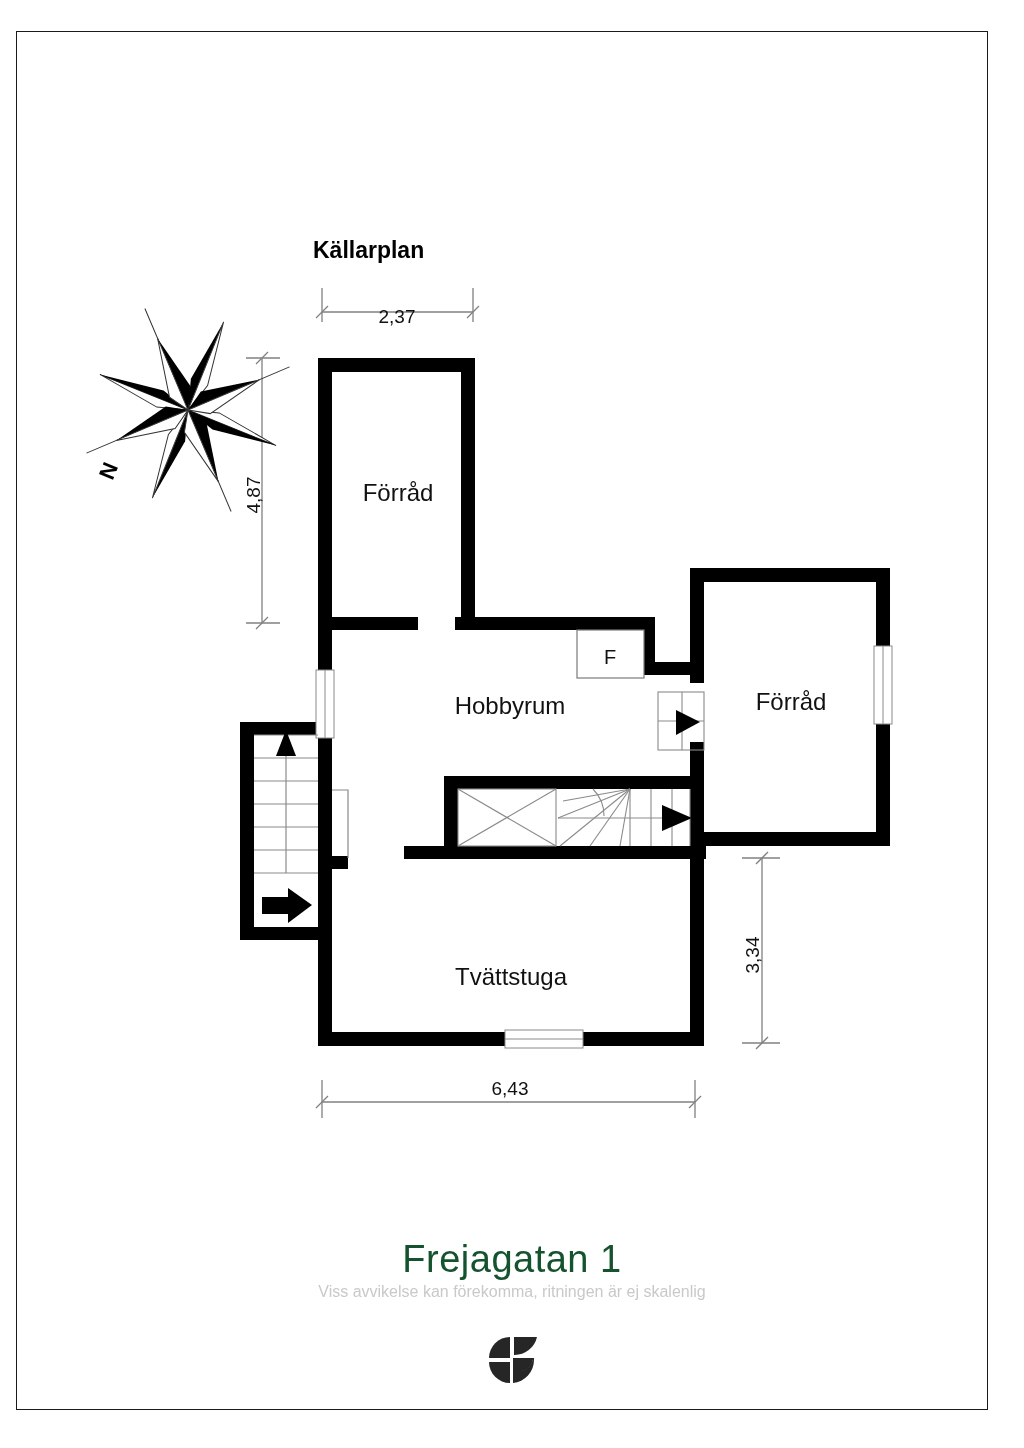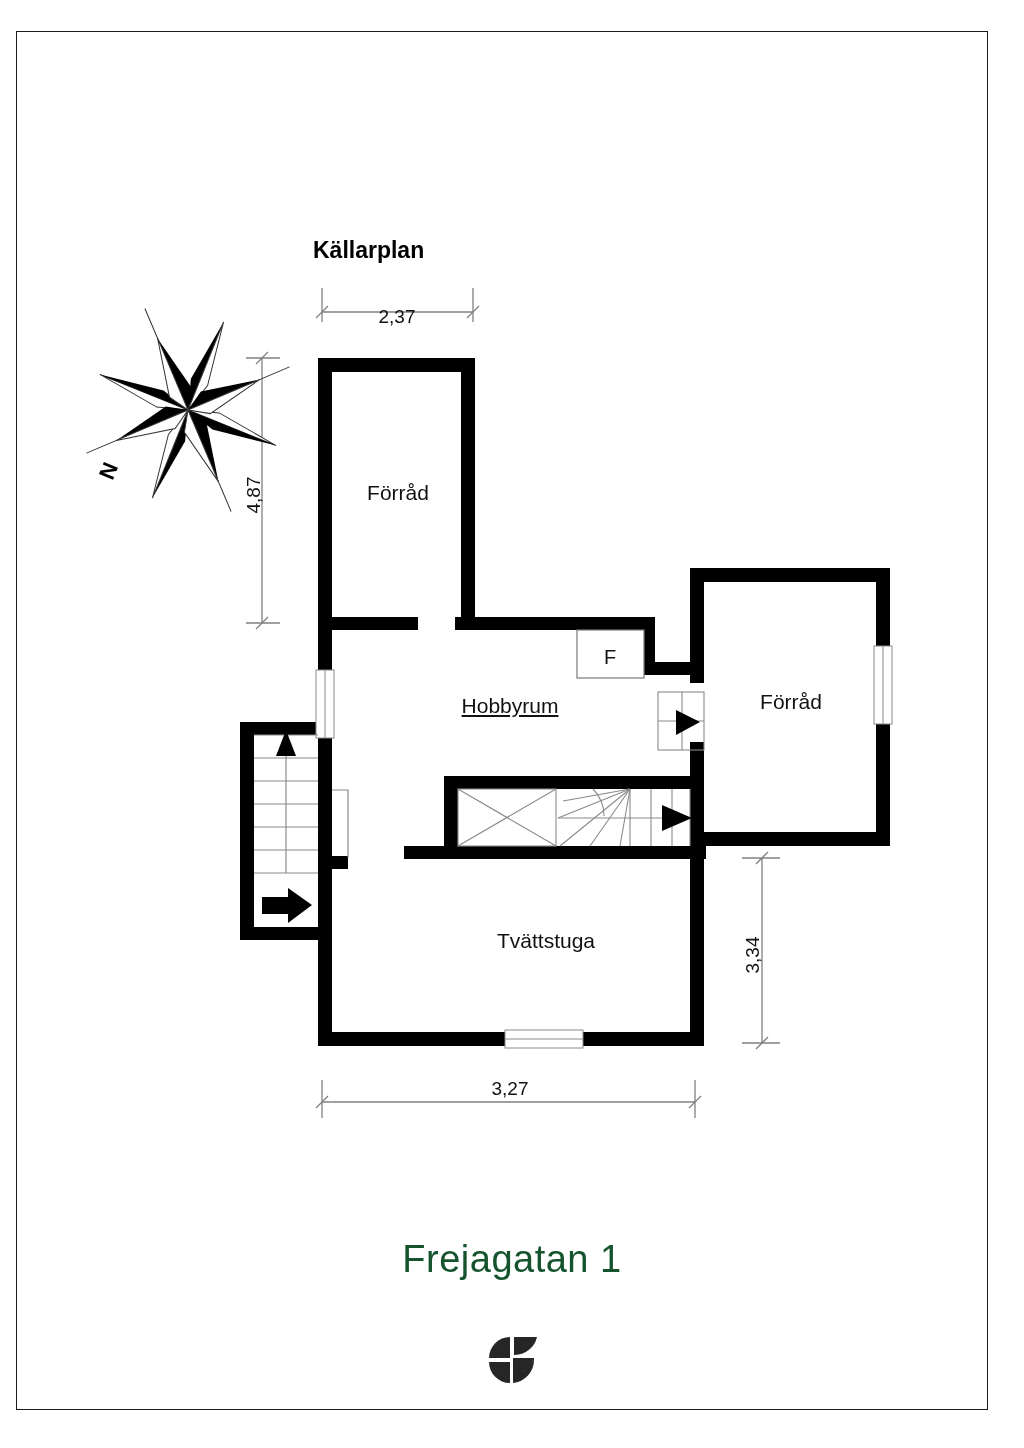--- a/index.html
+++ b/index.html
@@ -39,21 +39,21 @@
   }
   .heading {
     position: absolute;
     font-weight: bold;
     font-size: 23px;
     color: #000;
     letter-spacing: 0px;
   }
   .roomlabel {
     position: absolute;
-    font-size: 21px;
+    font-size: 24px;
     color: #111;
     white-space: nowrap;
     transform: translate(-50%, -50%);
   }
   .dimtext {
     position: absolute;
     font-size: 19px;
     color: #111;
     white-space: nowrap;
     transform: translate(-50%, -50%);
@@ -287,34 +287,35 @@
   <div class="heading" style="left:313px; top:237px;text-align:right;">Källarplan</div>
 
   <div class="northlabel" style="left:109px; top:471px;">N</div>
 
   <div class="dimtext" style="left:397px; top:296px;margin-top:21px;">2,37</div>
 
   <div class="dimtext vert" style="left:254px; top:495px;">4,87</div>
 
   <div class="dimtext vert" style="left:753px; top:955px;">3,34</div>
 
-  <div class="dimtext" style="left:510px; top:1089px;">3,27</div>
+  <div class="dimtext" style="left:510px; top:1089px;">6,43</div>
 
   <div class="roomlabel" style="left:398px; top:493px;">Förråd</div>
 
-  <div class="roomlabel" style="left:510px; top:706px;text-decoration:underline;">Hobbyrum</div>
+  <div class="roomlabel" style="left:510px; top:706px;">Hobbyrum</div>
 
   <div class="roomlabel" style="left:610px; top:657px; font-size:20px;">F</div>
 
   <div class="roomlabel" style="left:791px; top:702px;">Förråd</div>
 
-  <div class="roomlabel" style="left:511px; top:941px;margin-left:35px;">Tvättstuga</div>
+  <div class="roomlabel" style="left:511px; top:977px;">Tvättstuga</div>
 
   <div class="title" style="left:512px; top:1238px;">Frejagatan 1</div>
 
+  <div class="subtitle" style="left:512px; top:1283px;">Viss avvikelse kan förekomma, ritningen är ej skalenlig</div>
 
   <div class="logo" style="top:1330px;">
     <svg width="62" height="58" viewBox="0 0 62 58">
       <g fill="#262626">
 
         <path d="M29,7 L29,28 L8,28 A21,21 0 0,1 29,7 Z"></path>
 
         <path d="M8,32 L29,32 L29,53 A21,21 0 0,1 8,32 Z"></path>
 
         <path d="M32,28 L32,53 A23,23 0 0,0 53,30 L53,28 Z"></path>

